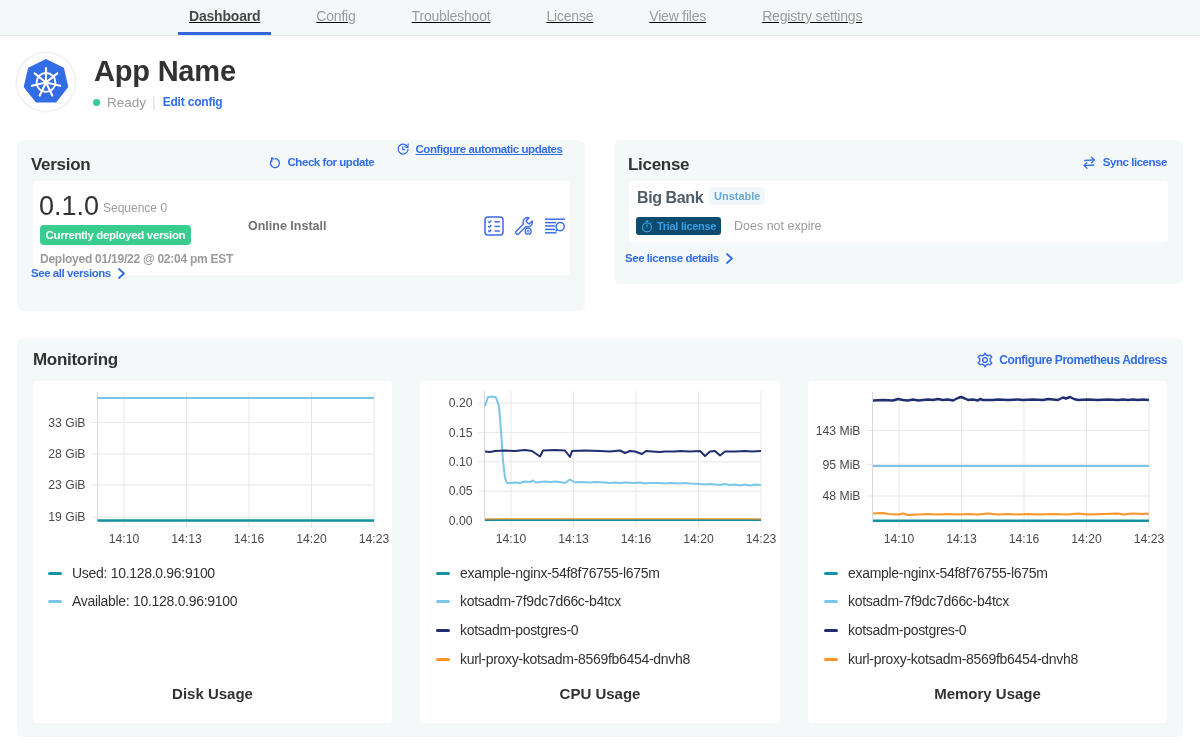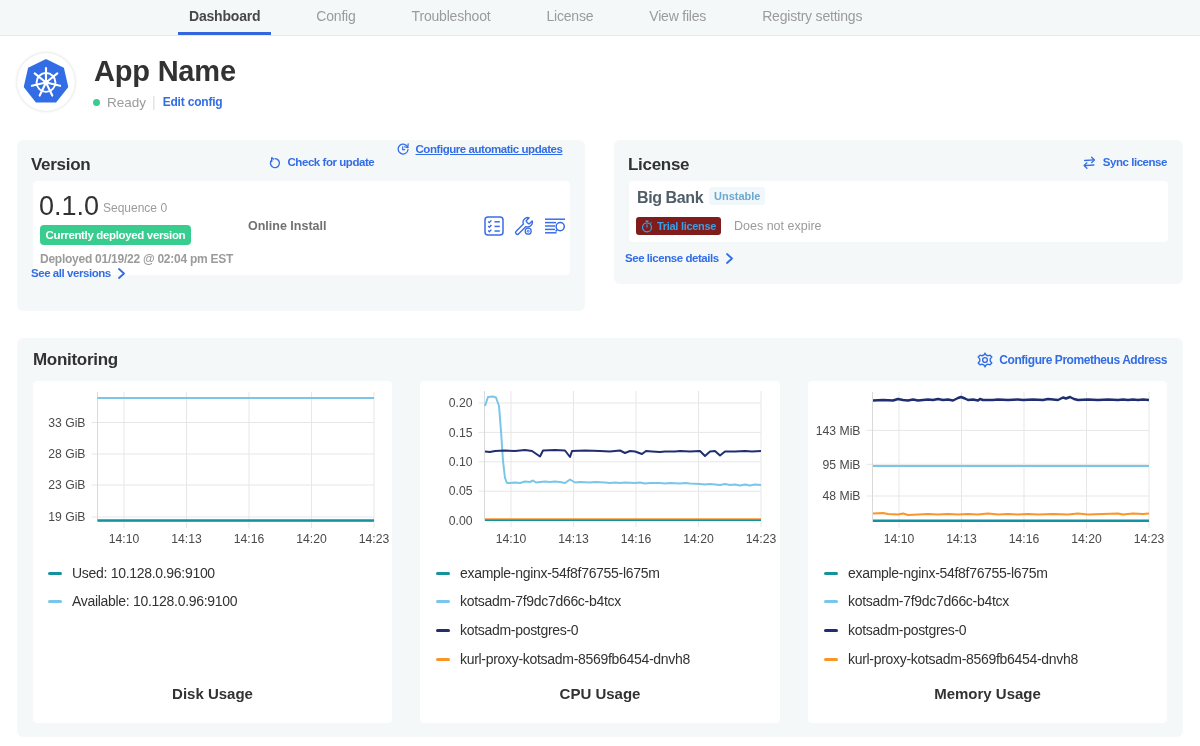--- a/index.html
+++ b/index.html
@@ -1,20 +1,20 @@
 <!DOCTYPE html>
 <html><head>
 <meta charset="utf-8">
 <style>
 * { margin:0; padding:0; box-sizing:border-box; }
 html,body { width:1200px; height:746px; background:#fff; font-family:"Liberation Sans", sans-serif; }
 a { text-decoration:none; }
 .blue { color:#326de6; }
 
-.nav { height:36px; background:#f5f8f9; border-bottom:1px solid #e5e9eb; display:flex; justify-content:flex-start; padding-left:178px; gap:34px; }
+.nav { height:36px; background:#f5f8f9; border-bottom:1px solid #e5e9eb; display:flex; justify-content:flex-start; padding-left:178px; gap:34px;text-decoration:underline; }
 .nav .tab { font-size:14px; color:#9b9b9b; font-weight:500; display:flex; align-items:center; padding:0 11px; letter-spacing:-0.2px; border-bottom:3px solid transparent; }
 .nav .tab.active { color:#484848; font-weight:600; border-bottom-color:#3566e0; }
 
 .header { position:relative; height:104px; }
 .logo { position:absolute; left:17px; top:17px; width:58px; height:58px; border-radius:50%; background:#fff; box-shadow:0 0 3px rgba(0,0,0,.18); display:flex; align-items:center; justify-content:center; }
 .appname { position:absolute; left:94px; top:19px; font-size:29px; font-weight:bold; color:#323232; letter-spacing:-.2px; }
 .statusrow { position:absolute; left:93px; top:58px; display:flex; align-items:center; font-size:13.5px; color:#9b9b9b; }
 .dot { width:7px; height:7px; border-radius:50%; background:#38cc8e; margin-right:7px; }
 .sep { color:#dcdcdc; margin:0 7px 0 6px; font-size:14px; }
 .editcfg { font-size:12px; font-weight:bold; letter-spacing:-0.2px; }
@@ -35,21 +35,21 @@
 .deployedat { position:absolute; left:7px; top:71px; font-size:12px; font-weight:600; letter-spacing:-0.25px; color:#9b9b9b; }
 .onlineinstall { position:absolute; left:215px; top:37.5px; font-size:12.5px; font-weight:bold; color:#717171; }
 .vicons { position:absolute; left:451px; top:34.5px; display:flex; align-items:center; }
 #seeAll { position:absolute; left:14px; top:127px; }
 #licenseCard { left:614px; top:140px; width:569px; height:144px; }
 #licenseCard h2 { position:absolute; left:14px; top:15px; }
 #syncLic { position:absolute; right:16px; top:15.5px; }
 #licBox { left:15px; top:41px; width:539px; height:61px; }
 .bigbank { position:absolute; left:8px; top:8px; font-size:16px; font-weight:bold; letter-spacing:-0.4px; color:#4f5e68; }
 .unstable { position:absolute; left:80px; top:6px; height:18px; background:#f1f8fc; color:#6da7cf; font-size:11px; font-weight:600; border-radius:3px; display:flex; align-items:center; padding:0 5px; }
-.trial { position:absolute; left:7px; top:36px; height:18px; background:#7f1d1d; color:#3aa0e4; font-size:11px; font-weight:bold; letter-spacing:-0.3px; border-radius:3px; display:flex; align-items:center; padding:0 5px; }
+.trial { position:absolute; left:7px; top:36px; height:18px; background:#0c4a6e; color:#3aa0e4; font-size:11px; font-weight:bold; letter-spacing:-0.3px; border-radius:3px; display:flex; align-items:center; padding:0 5px; }
 .trial svg { margin-right:4px; }
 .noexpire { position:absolute; left:105px; top:38px; font-size:12.5px; color:#9b9b9b; }
 #seeLic { position:absolute; left:11px; top:112px; }
 
 #monCard { left:17px; top:338px; width:1166px; height:399px; }
 #monCard h2 { position:absolute; left:16px; top:11.5px; }
 #cfgProm { position:absolute; right:16px; top:14px; font-size:12px; }
 .chartbox { position:absolute; top:43px; width:359px; height:342px; background:#fff; border-radius:4px; }
 #chart1 { left:16px; }
 #chart2 { left:403px; width:360px; }

